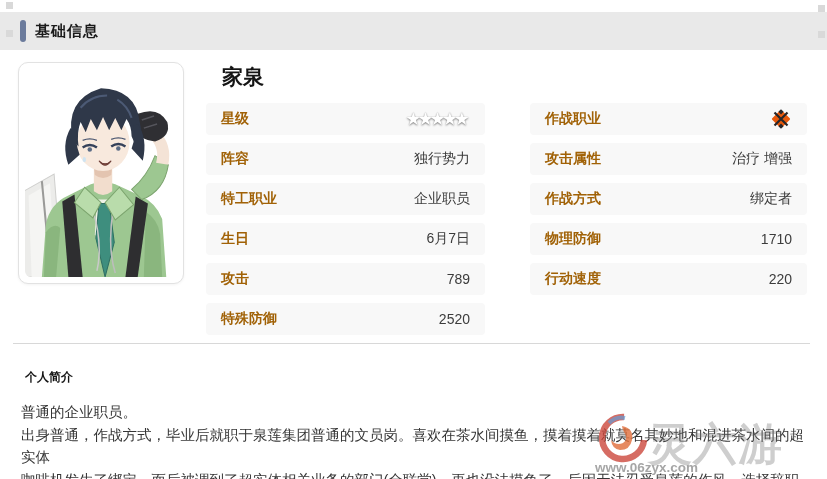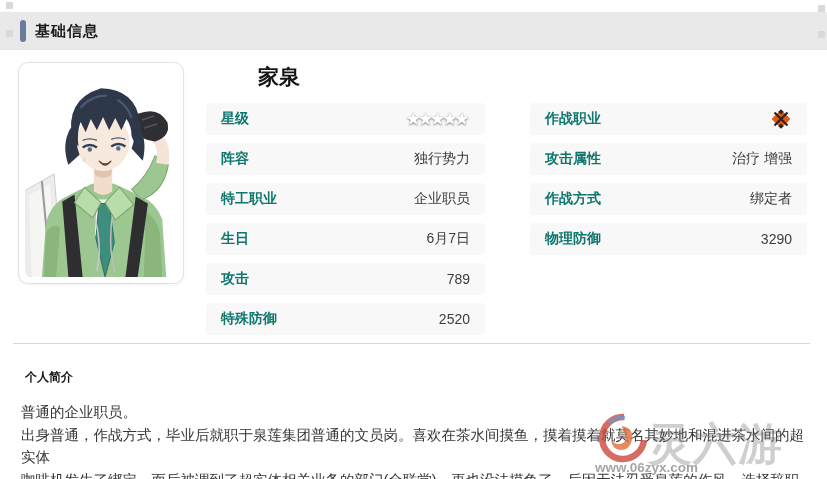--- a/index.html
+++ b/index.html
@@ -8,27 +8,27 @@
   
   .header{position:absolute;left:0;top:12px;width:827px;height:38px;background:#e9e9e9;}
   .header-accent{position:absolute;left:20px;top:8px;width:6px;height:22px;border-radius:3px;background:#6b7b9c;}
   .header-title{position:absolute;left:35px;top:10px;font-size:15px;font-weight:bold;color:#1b1b1b;letter-spacing:1px;}
   .corner-sq{position:absolute;width:7px;height:7px;background:#d9d9d9;}
   
   .portrait-card{position:absolute;left:18px;top:62px;width:166px;height:222px;box-sizing:border-box;
      background:#fff;border:1px solid #e2e2e2;border-radius:10px;padding:6px;box-shadow:0 1px 3px rgba(0,0,0,.05);}
   .portrait-card svg{width:100%;height:100%;display:block;border-radius:6px;}
   
-  .char-name{position:absolute;left:222px;top:63px;font-size:21px;font-weight:bold;color:#141414;margin-left:36px;}
+  .char-name{position:absolute;left:222px;top:63px;font-size:21px;font-weight:bold;color:#141414;}
   .stats-col{position:absolute;top:103px;display:flex;flex-direction:column;gap:8px;}
   .stats-col.left{left:206px;width:279px;}
   .stats-col.right{left:530px;width:277px;}
   .stat-row{height:32px;background:#f8f8f8;border-radius:4px;display:flex;align-items:center;
      justify-content:space-between;padding:0 15px;box-sizing:border-box;}
-  .stat-label{font-size:14px;font-weight:bold;color:#0f766e;}
+  .stat-label{font-size:14px;font-weight:bold;color:#a16207;}
   .stat-value{font-size:14px;color:#3c3c3c;display:flex;align-items:center;}
   .stars .star{color:#ffffff;text-shadow:0 1px 2px rgba(0,0,0,.45),0 0 1px #aaa;font-size:18px;margin-left:-4px;}
   .class-icon-svg{width:22px;height:22px;display:block;}
   
   .divider{position:absolute;left:13px;top:343px;width:797px;height:1px;background:#d8d8d8;}
   .profile-heading{position:absolute;left:25px;top:369px;font-size:12px;font-weight:bold;color:#141414;}
   .profile-text{position:absolute;left:21px;top:401px;width:794px;font-size:14.5px;line-height:22.5px;color:#353535;}
   
   .wm{position:absolute;pointer-events:none;}
   .wm-brand{left:648px;top:415px;font-size:44px;font-weight:bold;letter-spacing:1px;
@@ -149,21 +149,25 @@
       <div class="stat-row">
     <span class="stat-label">攻击属性</span>
     <span class="stat-value">治疗 增强</span>
   </div>
       <div class="stat-row">
     <span class="stat-label">作战方式</span>
     <span class="stat-value">绑定者</span>
   </div>
       <div class="stat-row">
     <span class="stat-label">物理防御</span>
-    <span class="stat-value">3290</span>
+    <span class="stat-value">1710</span>
+  </div>
+      <div class="stat-row">
+    <span class="stat-label">行动速度</span>
+    <span class="stat-value">220</span>
   </div>
     </div>
 
   <div class="divider"></div>
   <div class="profile-heading">个人简介</div>
   <div class="profile-text">
     <div>普通的企业职员。</div>
     <div>出身普通，作战方式，毕业后就职于泉莲集团普通的文员岗。喜欢在茶水间摸鱼，摸着摸着就莫名其妙地和混进茶水间的超实体</div>
     <div>咖啡机发生了绑定，而后被调到了超实体相关业务的部门(全联堂)。再也没法摸鱼了。后因无法忍受泉莲的作风，选择辞职。</div>
   </div>

